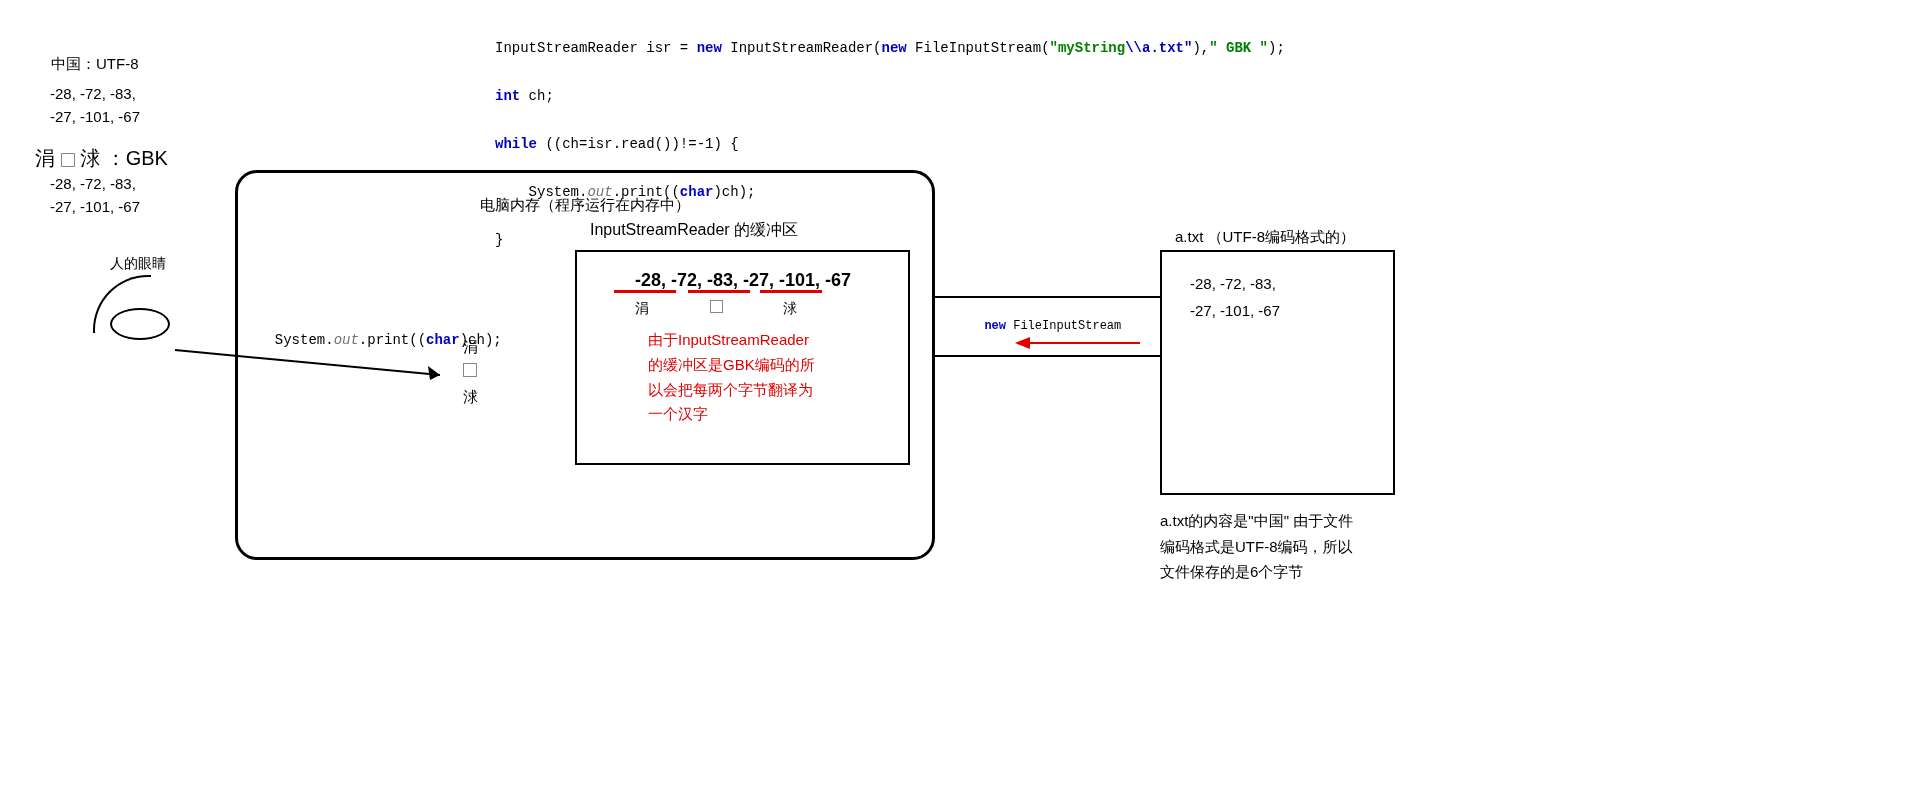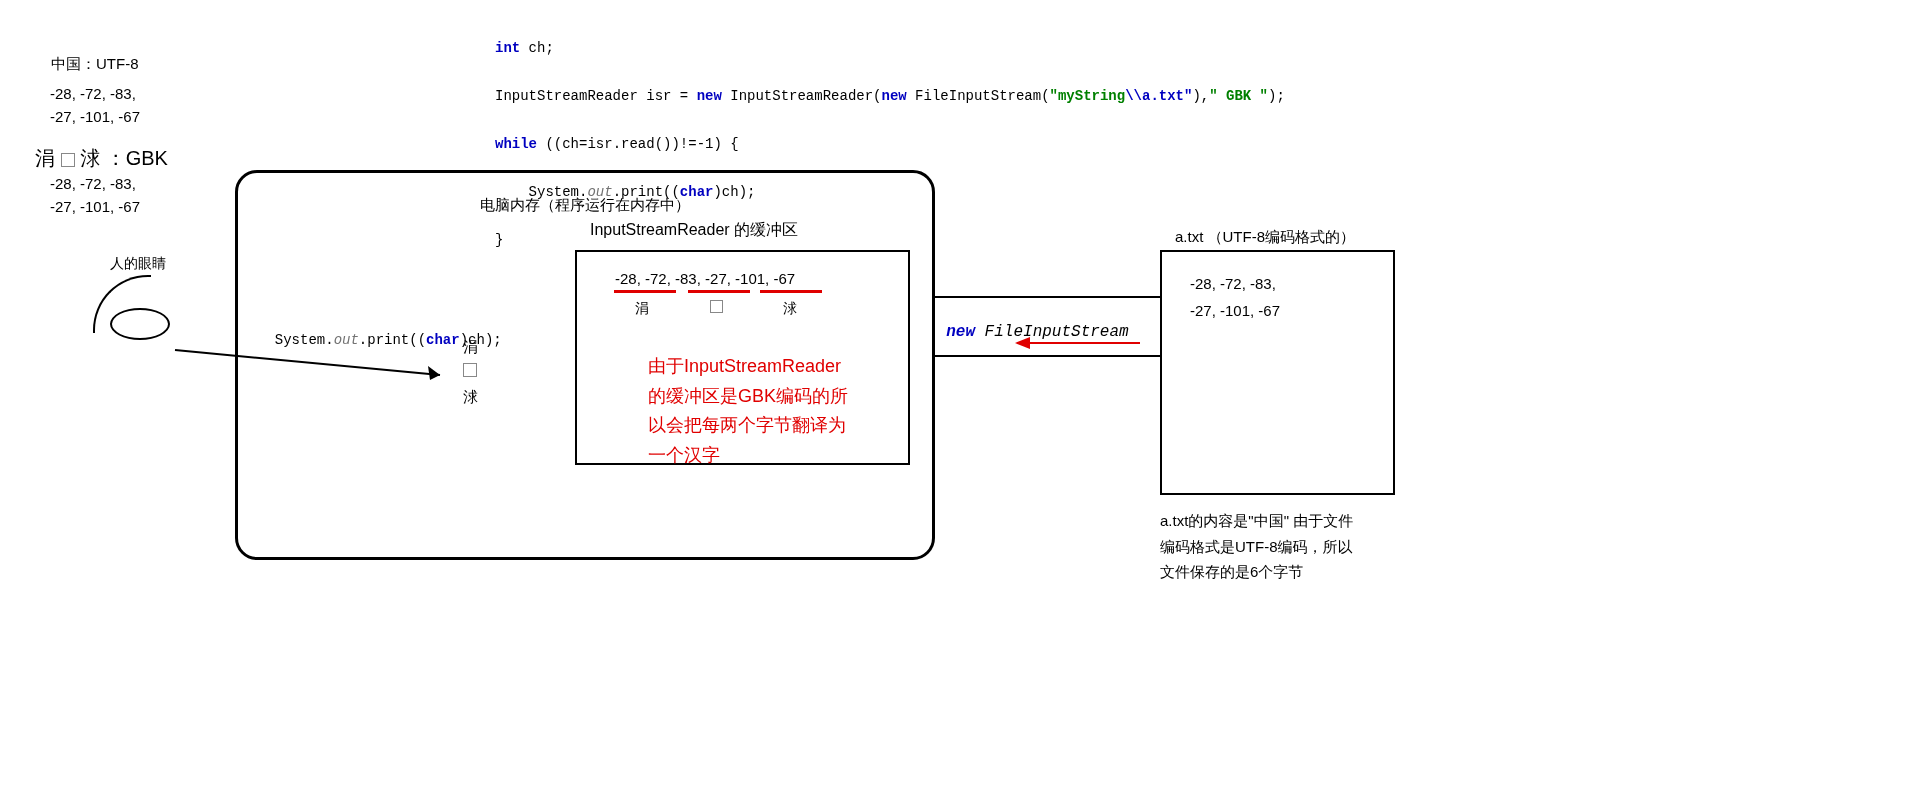--- a/index.html
+++ b/index.html
@@ -42,22 +42,22 @@
     position:absolute;
     width:60px; height:32px;
     border:2px solid #000;
     border-radius:50%;
   }
 </style>
 </head>
 <body>
 
 <div class="abs mono" style="left:495px; top:8px;">
+  <div><span>InputStreamReader isr = </span><span class="kw-blue">new</span><span> InputStreamReader(</span><span class="kw-blue">new</span><span> FileInputStream(</span><span class="str-green">"myString</span><span class="str-blue">\\a.txt"</span><span>),</span><span class="str-green">" GBK "</span><span>);</span></div>
   <div><span class="kw-blue">int</span><span> ch;</span></div>
-  <div><span>InputStreamReader isr = </span><span class="kw-blue">new</span><span> InputStreamReader(</span><span class="kw-blue">new</span><span> FileInputStream(</span><span class="str-green">"myString</span><span class="str-blue">\\a.txt"</span><span>),</span><span class="str-green">" GBK "</span><span>);</span></div>
   <div><span class="kw-blue">while</span><span> ((ch=isr.read())!=-1) {</span></div>
   <div><span>    System.</span><span class="kw-ital">out</span><span>.print((</span><span class="kw-blue">char</span><span>)ch);</span></div>
   <div>}</div>
 </div>
 
 <div class="abs" style="left:35px; top:55px; font-size:15px;margin-left:16px;">中国：UTF-8</div>
 <div class="abs" style="left:50px; top:85px; font-size:15px;">-28, -72, -83,</div>
 <div class="abs" style="left:50px; top:108px; font-size:15px;">-27, -101, -67</div>
 
 <div class="abs" style="left:35px; top:145px; font-size:20px;">
@@ -84,40 +84,40 @@
 </div>
 
 <div class="abs" style="left:463px; top:338px; font-size:15px;">涓</div>
 <div class="abs" style="left:463px; top:363px;"><span style="display:inline-block;width:14px;height:14px;border:1px solid #888;"></span></div>
 <div class="abs" style="left:463px; top:388px; font-size:15px;">浗</div>
 
 <div class="abs" style="left:590px; top:220px; font-size:16px;">InputStreamReader 的缓冲区</div>
 
 <div class="abs inner-box" style="left:575px; top:250px; width:335px; height:215px;"></div>
 
-<div class="abs" style="left:615px; top:270px; font-size:15px;">
+<div class="abs" style="left:635px; top:270px; font-size:18px;font-weight:bold;">
   <span>-28, -72, -83,  -27, -101, -67</span>
 </div>
 
 <div class="abs" style="left:614px; top:290px; width:62px; border-bottom:3px solid #e00000;"></div>
 <div class="abs" style="left:688px; top:290px; width:62px; border-bottom:3px solid #e00000;"></div>
 <div class="abs" style="left:760px; top:290px; width:62px; border-bottom:3px solid #e00000;"></div>
 
 <div class="abs" style="left:635px; top:300px; font-size:14px;">涓</div>
 <div class="abs" style="left:710px; top:300px;"><span style="display:inline-block;width:13px;height:13px;border:1px solid #888;"></span></div>
 <div class="abs" style="left:783px; top:300px; font-size:14px;">浗</div>
 
-<div class="abs red-text" style="left:648px; top:352px; font-size:18px; line-height:1.65;">
+<div class="abs red-text" style="left:648px; top:328px; font-size:15px; line-height:1.65;">
   <div>由于InputStreamReader</div>
   <div>的缓冲区是GBK编码的所</div>
   <div>以会把每两个字节翻译为</div>
   <div>一个汉字</div>
 </div>
 
-<div class="abs mono" style="left:927px; top:305px; font-size:16px;font-style:italic;">
+<div class="abs mono" style="left:970px; top:305px; font-size:12px;">
   <span class="kw-blue">new</span><span> FileInputStream</span>
 </div>
 
 <svg class="abs" style="left:1010px; top:333px; width:135px; height:20px;">
   <line x1="130" y1="10" x2="12" y2="10" stroke="#e00000" stroke-width="2"></line>
   <polygon points="5,10 20,4 20,16" fill="#e00000"></polygon>
 </svg>
 
 <div class="abs" style="left:935px; top:296px; width:225px; height:2px; background:#000;"></div>
 <div class="abs" style="left:935px; top:355px; width:225px; height:2px; background:#000;"></div>

